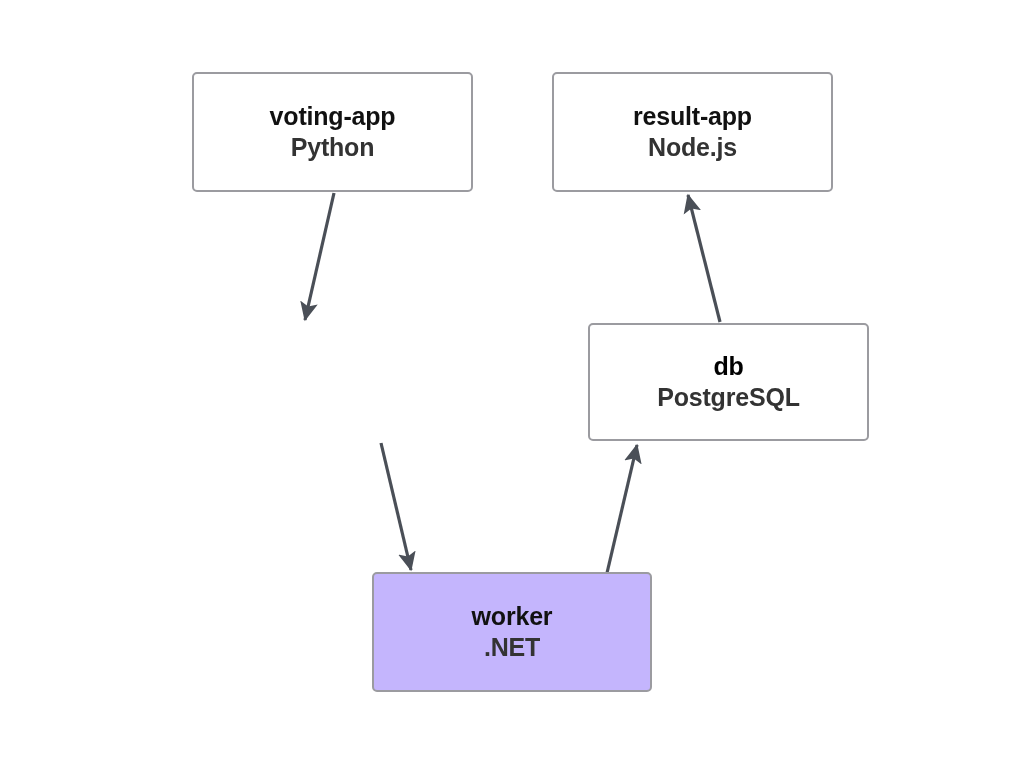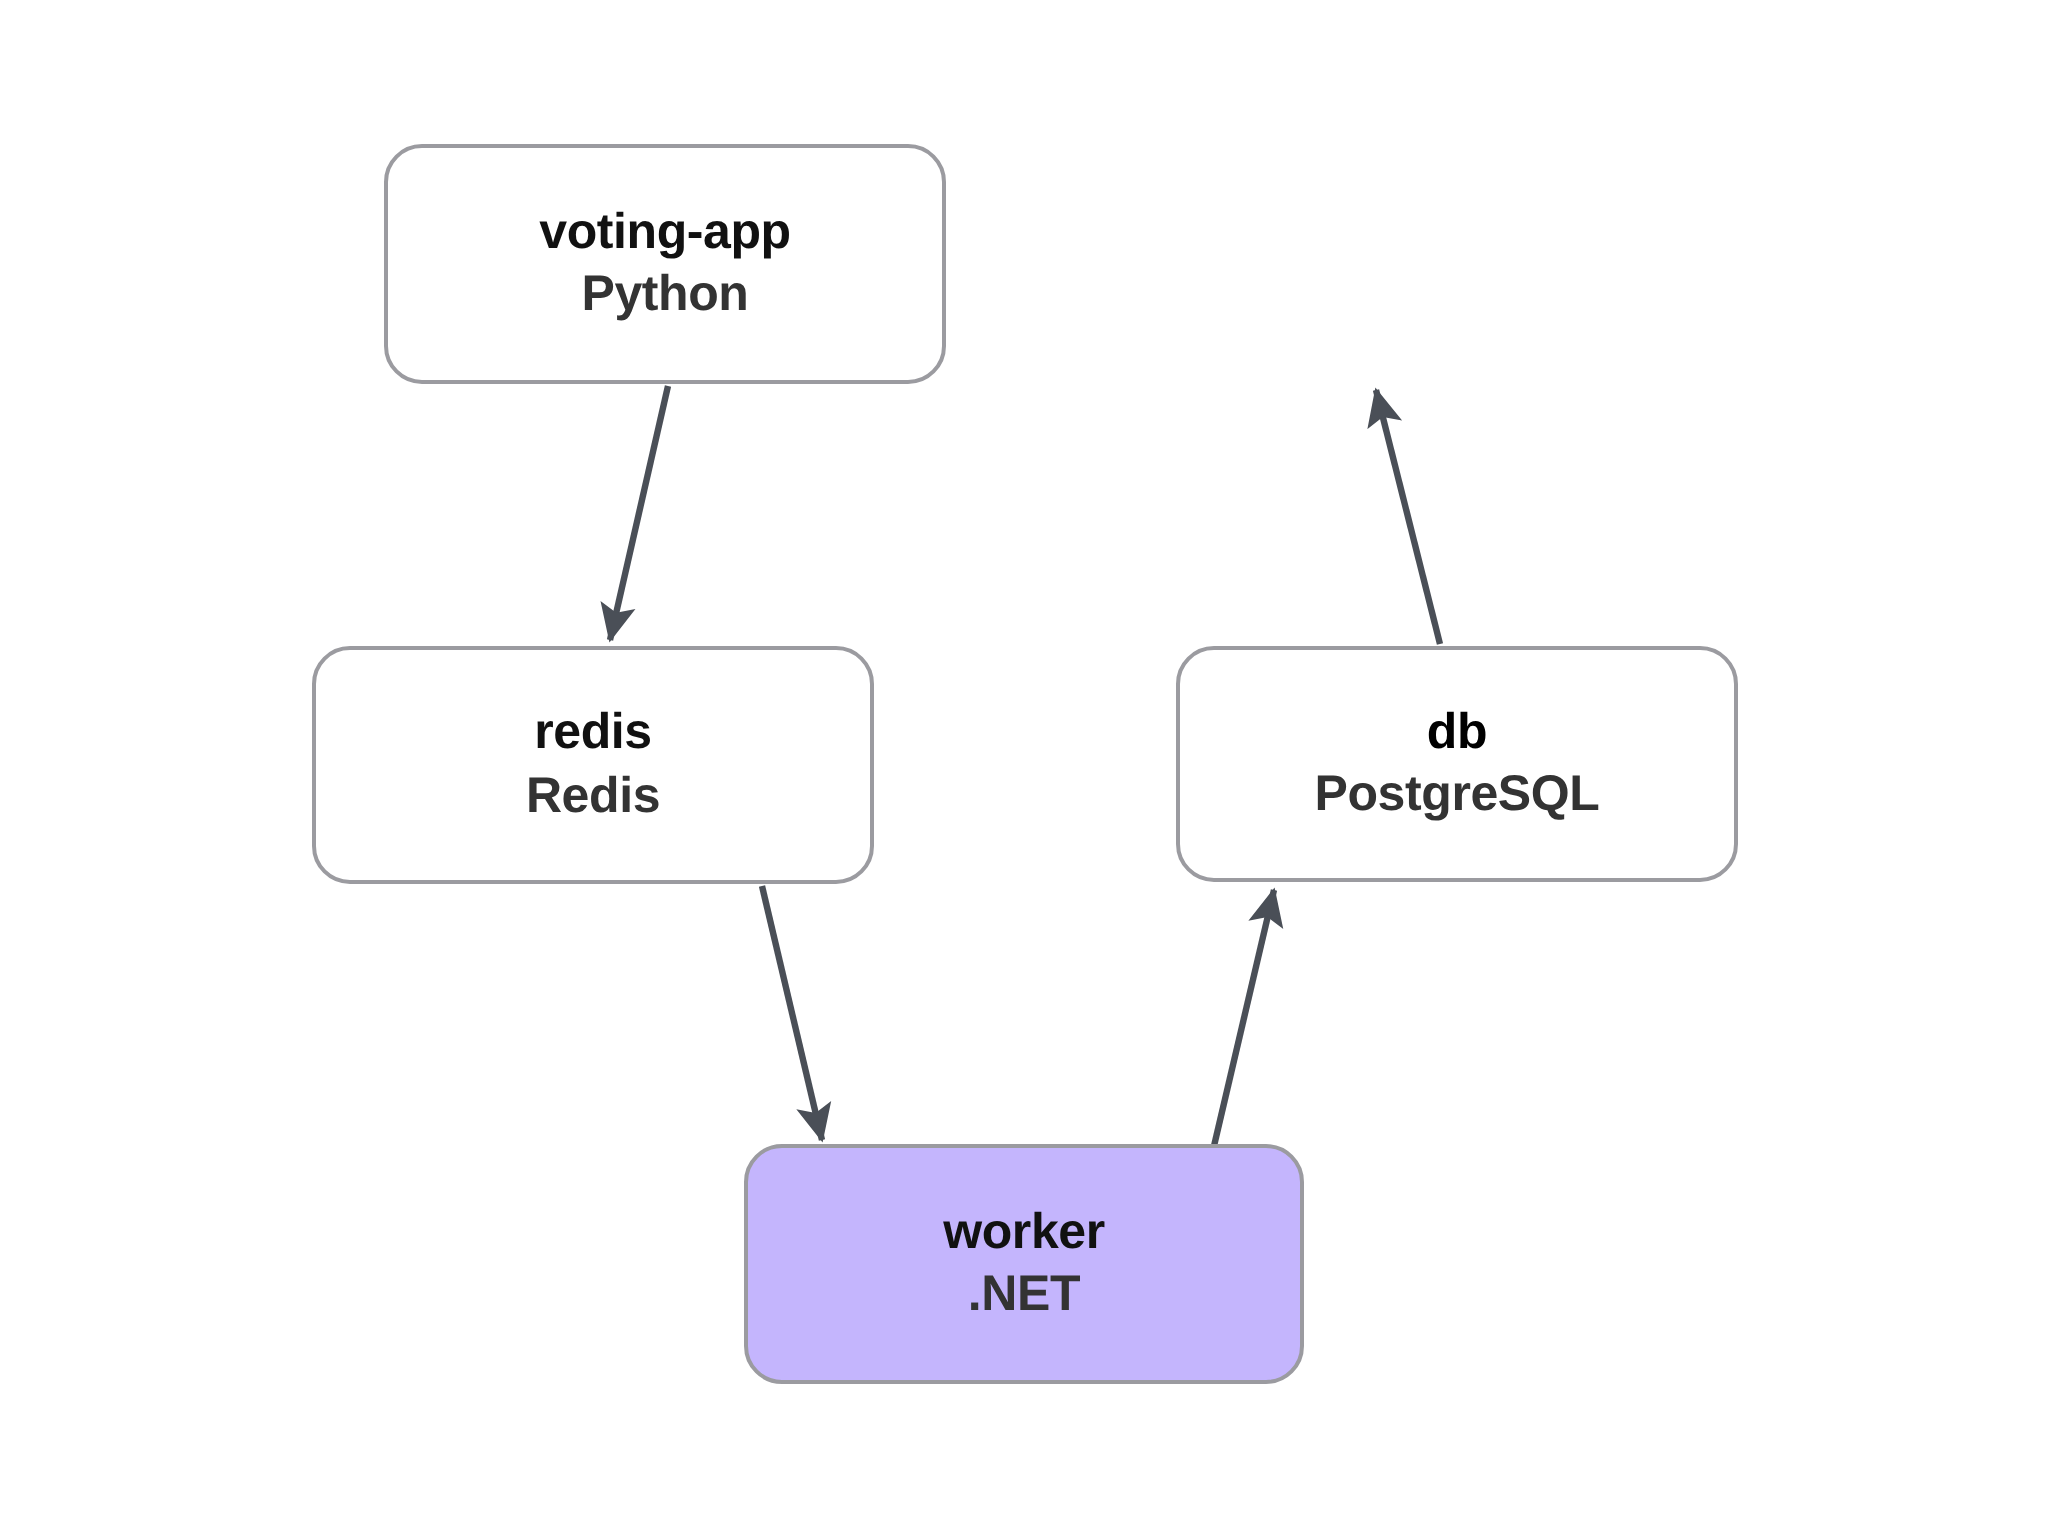--- a/index.html
+++ b/index.html
@@ -25,21 +25,21 @@
     top: 0;
     width: 1024px;
     height: 768px;
     pointer-events: none;
   }
   .node {
     position: absolute;
     box-sizing: border-box;
     background: #ffffff;
     border: 2px solid #9b9ba0;
-    border-radius: 19px;
+    border-radius: 5px;
     display: flex;
     flex-direction: column;
     align-items: center;
     justify-content: center;
     z-index: 2;
   }
   .node-title {
     font-size: 25px;
     font-weight: bold;
     color: #111111;
@@ -72,25 +72,25 @@
       <line x1="381" y1="443" x2="411" y2="570" stroke="#4a4f57" stroke-width="3.2" stroke-linecap="butt" marker-end="url(#arrowhead)"></line>
       <line x1="607" y1="573" x2="637" y2="445" stroke="#4a4f57" stroke-width="3.2" stroke-linecap="butt" marker-end="url(#arrowhead)"></line>
       <line x1="720" y1="322" x2="688" y2="195" stroke="#4a4f57" stroke-width="3.2" stroke-linecap="butt" marker-end="url(#arrowhead)"></line>
     </svg>
 
   <div class="node" style="left: 192px; top: 72px; width: 281px; height: 120px; border-color: rgb(155, 155, 160); background: rgb(255, 255, 255);">
     <div class="node-title" style="color: rgb(17, 17, 17);">voting-app</div>
     <div class="node-subtitle" style="color: rgb(51, 51, 51);">Python</div>
   </div>
 
+  <div class="node" style="left: 552px; top: 72px; width: 281px; height: 120px; border-color: rgb(155, 155, 160); background: rgb(255, 255, 255);">
+    <div class="node-title" style="color: rgb(17, 17, 17);">result-app</div>
+    <div class="node-subtitle" style="color: rgb(51, 51, 51);">Node.js</div>
+  </div>
 
-  <div class="node" style="left: 156px; top: 323px; width: 281px; height: 119px; border-color: rgb(155, 155, 160); background: rgb(255, 255, 255);">
-    <div class="node-title" style="color: rgb(17, 17, 17);">redis</div>
-    <div class="node-subtitle" style="color: rgb(51, 51, 51);">Redis</div>
-  </div>
 
   <div class="node" style="left: 588px; top: 323px; width: 281px; height: 118px; border-color: rgb(155, 155, 160); background: rgb(255, 255, 255);">
     <div class="node-title" style="color: #000000;">db</div>
     <div class="node-subtitle" style="color: rgb(51, 51, 51);">PostgreSQL</div>
   </div>
 
   <div class="node" style="left: 372px; top: 572px; width: 280px; height: 120px; border-color: rgb(155, 155, 160); background: #c4b5fd;">
     <div class="node-title" style="color: rgb(17, 17, 17);">worker</div>
     <div class="node-subtitle" style="color: rgb(51, 51, 51);">.NET</div>
   </div>

